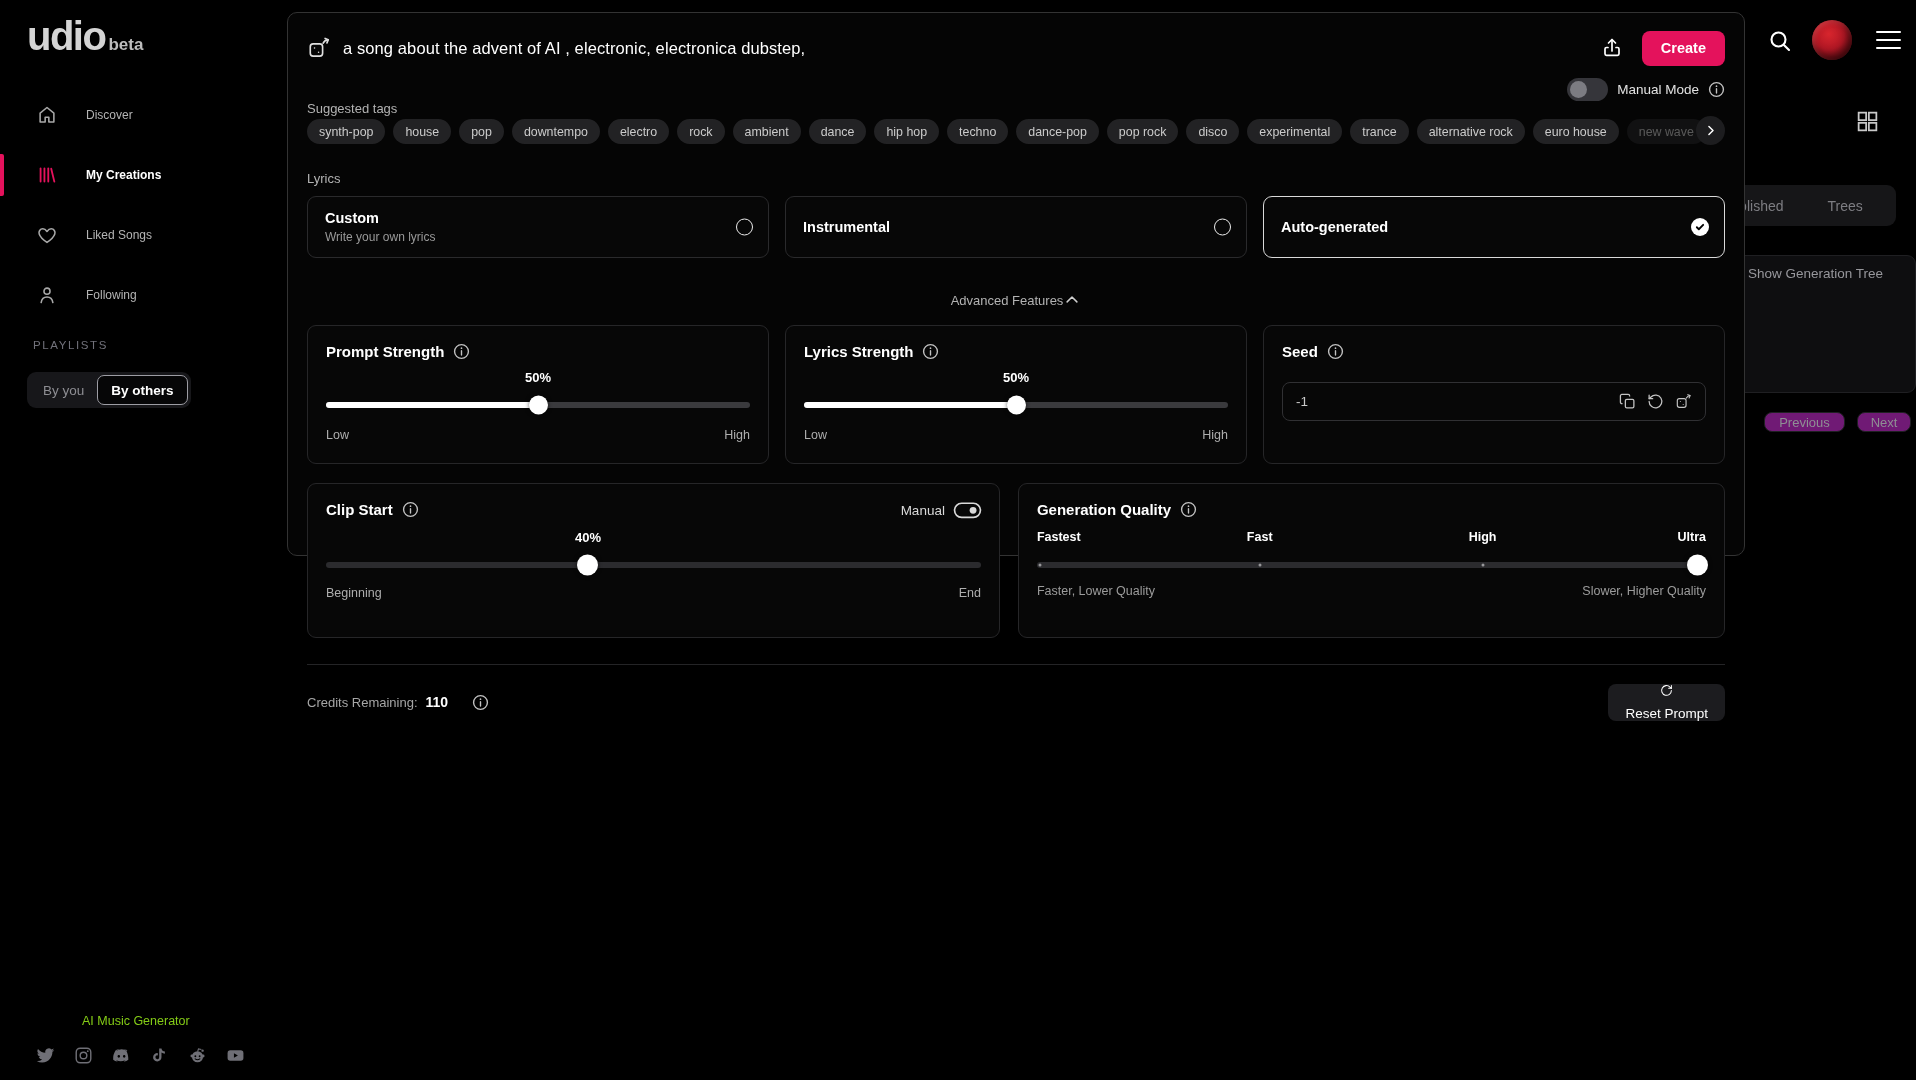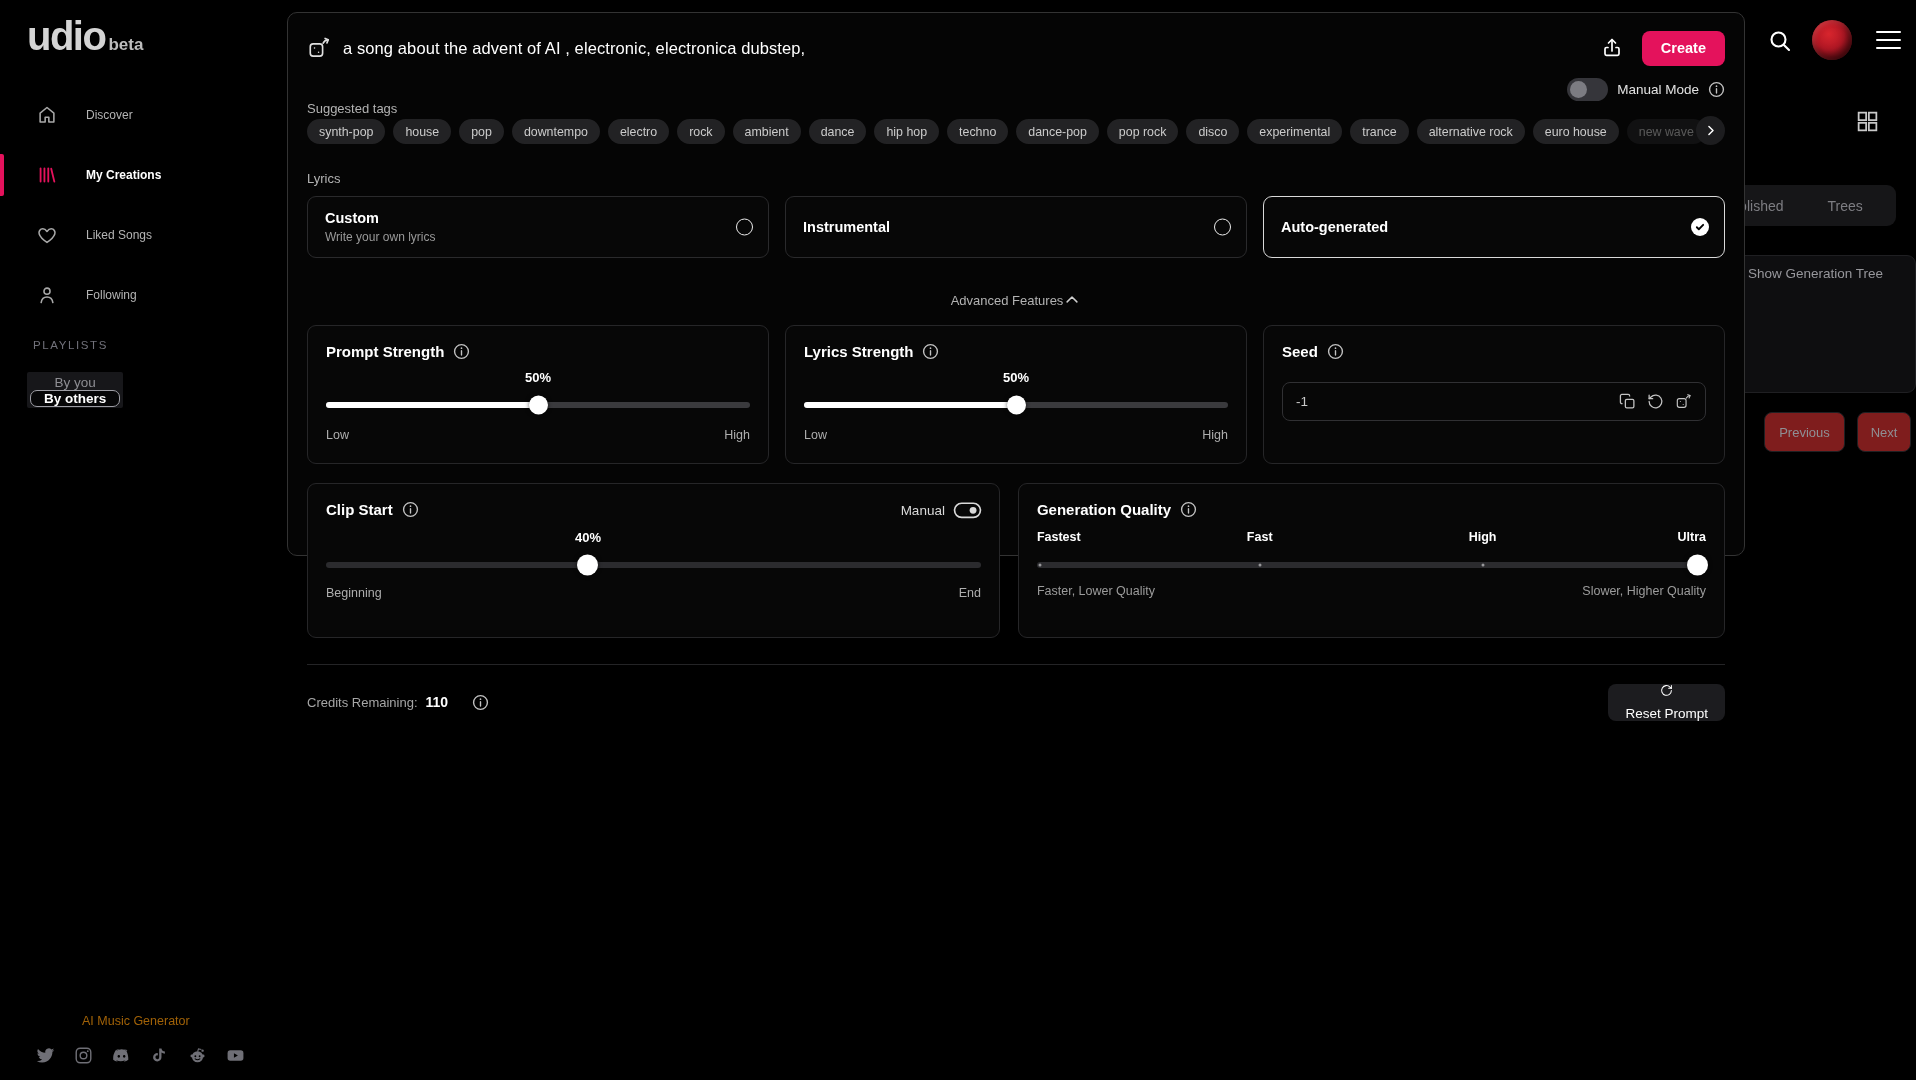--- a/index.html
+++ b/index.html
@@ -13,26 +13,26 @@
   .logo { position:absolute; left:27px; top:16px; display:flex; align-items:flex-end; cursor:pointer; }
   .logo .word { font-size:40px; font-weight:800; letter-spacing:-1.5px; color:#d4d4d4; line-height:1; }
   .logo .beta { font-size:17px; font-weight:700; color:#bdbdbd; margin-left:3px; margin-bottom:1px; }
   .nav-item { position:absolute; left:0; width:287px; height:34px; display:flex; align-items:center; cursor:pointer; }
   .nav-item .nicon { width:22px; height:22px; margin-left:36px; color:#a8a8a8; }
   .nav-item .nlabel { margin-left:28px; font-size:12px; color:#b4b4b4; }
   .nav-item.active .nicon { color:#e4125c; }
   .nav-item.active .nlabel { color:#fff; font-weight:600; }
   .active-bar { position:absolute; left:0; top:154px; width:4px; height:42px; background:#e4125c; border-radius:0 2px 2px 0; }
   .playlists-label { position:absolute; left:33px; top:339px; font-size:11.5px; letter-spacing:1.6px; color:#71717a; }
-  .seg { position:absolute; left:27px; top:372px; height:36px; background:#17171a; border-radius:2px;
-    display:flex; align-items:center; padding:3px;flex-direction:column; }
+  .seg { position:absolute; left:27px; top:372px; height:36px; background:#17171a; border-radius:9px;
+    display:flex; align-items:center; padding:3px; }
   .seg .seg-btn { height:30px; display:flex; align-items:center; padding:0 13px; font-size:13.5px; color:#8e8e93;
     border-radius:7px; cursor:pointer; background:transparent; border:none; font-family:inherit; }
   .seg .seg-btn.on { background:#060607; color:#fff; border:1px solid #9d9da4; font-weight:600; }
-  .tagline { position:absolute; left:82px; top:1014px; font-size:12.5px; color:#a16207; }
+  .tagline { position:absolute; left:82px; top:1014px; font-size:12.5px; color:#84cc16; }
   .socials { position:absolute; left:36px; top:1046px; display:flex; gap:19px; align-items:center; }
   .socials .sicon { width:19px; height:19px; color:#6f6f76; cursor:pointer; }
 
   
   .glob { z-index:6; }
   .search-btn { left:1768px; top:29px; width:24px; height:24px; color:#fff; cursor:pointer; }
   .avatar { left:1812px; top:20px; width:40px; height:40px; border-radius:50%; cursor:pointer;
     background:radial-gradient(circle at 42% 35%, #d8252d 0%, #b01724 45%, #6d0d16 78%, #4a080e 100%);
     box-shadow:inset -3px -4px 8px rgba(0,0,0,.55), inset 2px 2px 5px rgba(255,120,120,.35); }
   .burger { left:1876px; top:31px; width:25px; height:19px; cursor:pointer; }
@@ -41,21 +41,21 @@
   
   .bg-layer { position:absolute; inset:0; z-index:1; }
   .grid-btn { left:1855px; top:109px; width:25px; height:25px; color:#c9c9c9; cursor:pointer; }
   .bg-tabs { left:1700px; top:185px; width:196px; height:41px; background:#161618; border-radius:9px;
     display:flex; align-items:center; }
   .bg-tab { font-size:14px; color:#7d7d82; cursor:pointer; background:none; border:none; font-family:inherit; }
   .bg-tab.t1 { margin-left:22px; }
   .bg-tab.t2 { margin-left:44px; }
   .bg-panel { left:1700px; top:255px; width:216px; height:138px; background:#0e0e10; border:1px solid #1f1f22; border-radius:9px; }
   .bg-panel .bp-label { position:absolute; left:47px; top:10px; font-size:13.5px; color:#97979c; white-space:nowrap; }
-  .bg-btn { height:40px; background:#7f1d1d; border:1px solid #202023; border-radius:8px; color:#8f8f94;
+  .bg-btn { height:20px; background:#701a75; border:1px solid #202023; border-radius:8px; color:#8f8f94;
     font-size:13px; display:flex; align-items:center; justify-content:center; cursor:pointer; font-family:inherit; }
   .prev-btn { left:1764px; top:412px; width:81px; }
   .next-btn { left:1857px; top:412px; width:54px; }
 
   
   .modal { position:absolute; left:287px; top:12px; width:1458px; height:544px; background:#050505;
     border:1px solid #333; border-radius:10px; z-index:5; }
   .m-prompt-row { position:absolute; left:19px; top:16px; right:19px; height:38px; display:flex; align-items:center; }
   .dice-btn { width:24px; height:24px; color:#e0e0e0; cursor:pointer; flex:none; }
   .prompt-input { flex:1; margin-left:12px; background:transparent; border:none; outline:none; color:#fff;

